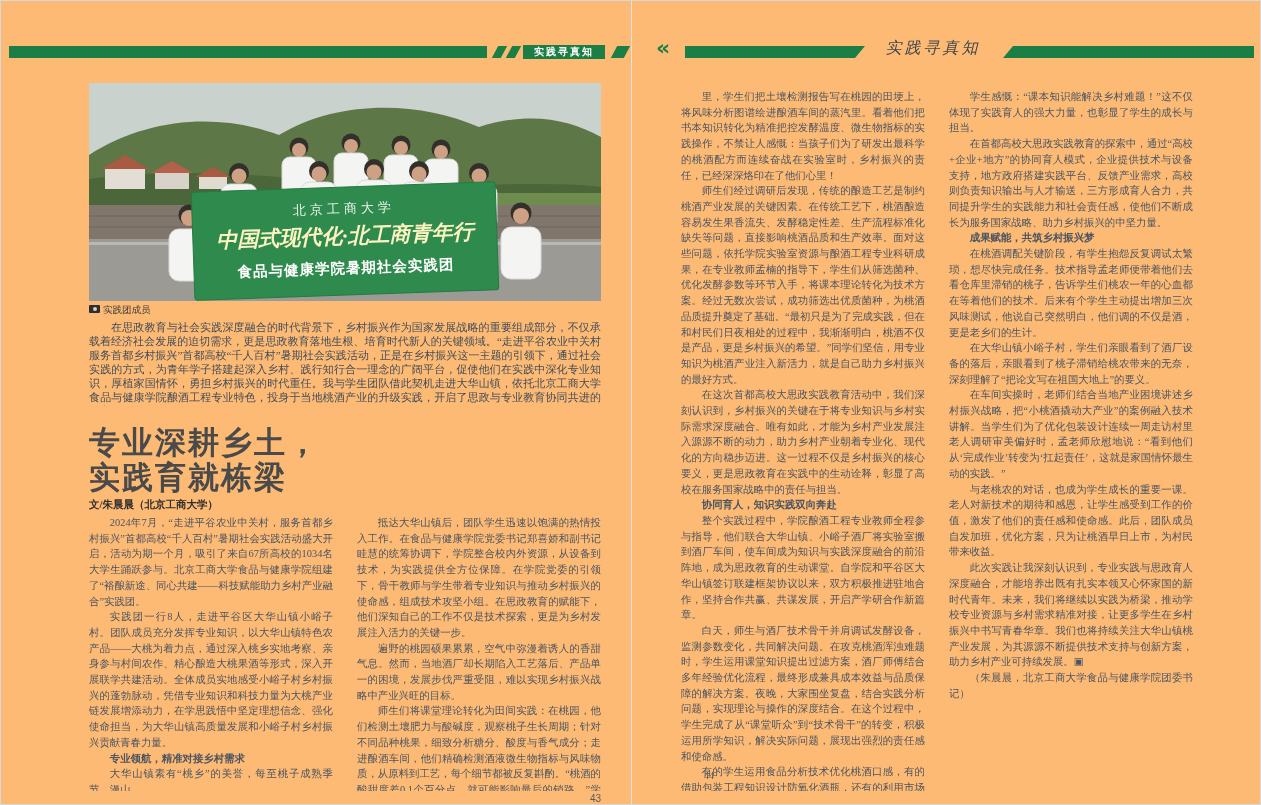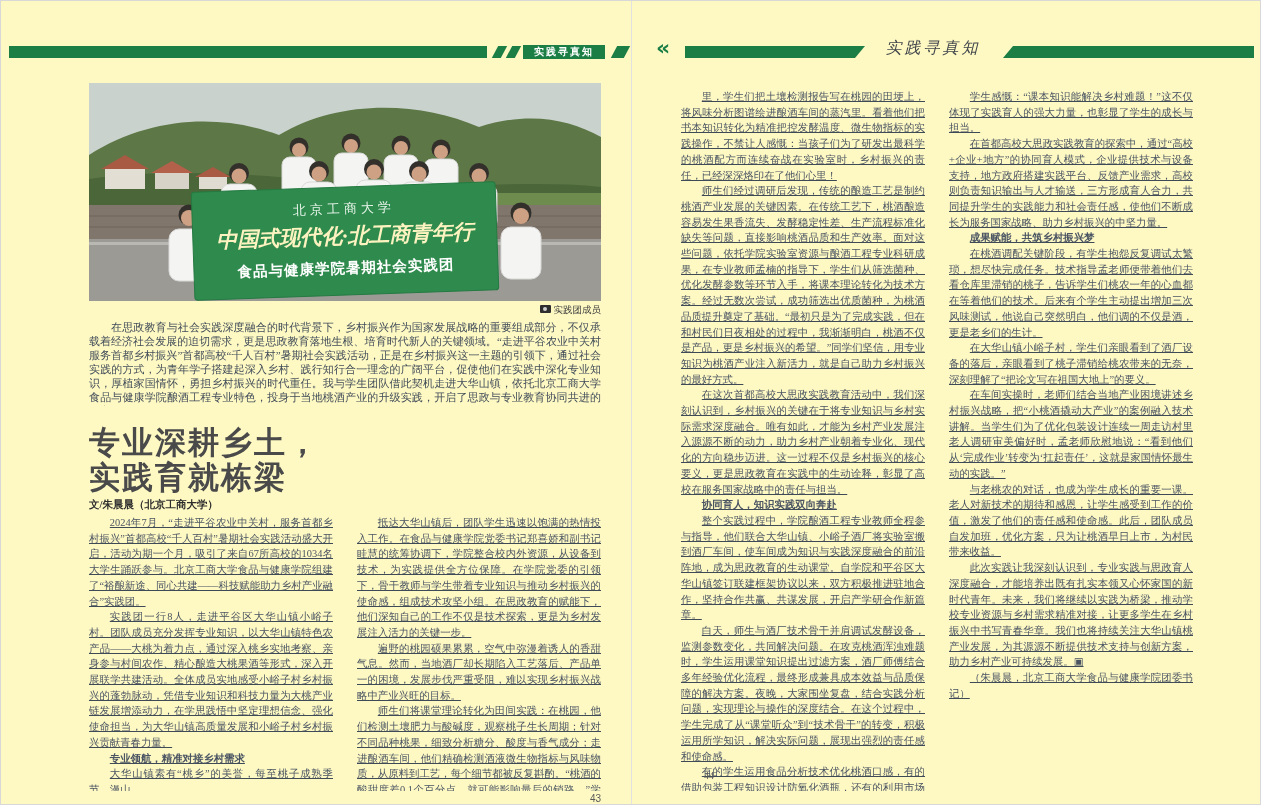--- a/index.html
+++ b/index.html
@@ -1,17 +1,17 @@
 <!DOCTYPE html>
 <html><head>
 <meta charset="utf-8">
 <style>
   html,body{margin:0;padding:0;background:#ffffff;}
   .spread{
-    position:relative;width:1261px;height:805px;background:#fef9c3;
+    position:relative;width:1261px;height:805px;background:#fdba74;
     border:1px solid #d8d8d8;box-sizing:border-box;overflow:hidden;
     font-family:"Liberation Serif","DejaVu Serif",serif;color:#3f4a57;
   }
   .abs{position:absolute;}
   .green{background:#1b7e45;}
   
   .hl-bar{left:8px;top:45px;width:478px;height:12px;}
   .hl-s1{left:494px;top:45px;width:9px;height:12px;transform:skewX(-28deg);}
   .hl-s2{left:508px;top:45px;width:9px;height:12px;transform:skewX(-28deg);}
   .hl-label{left:522px;top:44px;width:82px;height:14px;color:#fff;font-size:10px;
@@ -22,31 +22,31 @@
     font-family:"DejaVu Sans",sans-serif;letter-spacing:-3px;}
   .hr-bar1{left:684px;top:45px;width:180px;height:12px;
     clip-path:polygon(0 0,100% 0,calc(100% - 10px) 100%,0 100%);}
   .hr-title{left:866px;top:37px;width:132px;text-align:center;font-size:16px;
     font-style:italic;color:#42474c;letter-spacing:3px;}
   .hr-bar2{left:1002px;top:45px;width:251px;height:12px;
     clip-path:polygon(10px 0,100% 0,100% 100%,0 100%);}
   .fold{left:630px;top:0;width:1px;height:805px;background:#e2e2e2;}
   
   .photo{left:88px;top:82px;width:512px;height:218px;background:#c9d2cc;}
-  .caption{left:88px;top:303px;width:512px;text-align:right;font-size:9.5px;color:#3c3c3c;}
+  .caption{left:88px;top:303px;width:512px;font-size:9.5px;color:#3c3c3c;}
   .cam{display:inline-block;width:11px;height:8px;background:#2e2e2e;border-radius:1px;
     margin-right:3px;position:relative;top:0px;}
   .cam::after{content:"";position:absolute;left:3.5px;top:2px;width:4px;height:4px;
     border-radius:50%;background:#cfcfcf;}
   .intro{left:88px;top:319px;width:512px;height:86px;overflow:hidden;
     font-size:11px;line-height:14px;text-align:justify;text-indent:2em;color:#414c59;}
   .title{left:88px;top:424px;width:400px;font-size:31px;line-height:35px;
     color:#4a4a4a;font-weight:600;letter-spacing:2px;}
   .byline{left:88px;top:497px;width:400px;font-size:10.5px;font-weight:bold;color:#2d2d2d;}
-  .cols{display:flex;gap:24px;text-decoration:underline;}
+  .cols{display:flex;gap:24px;}
   .lcols{left:88px;top:514px;width:512px;height:276px;overflow:hidden;}
   .rcols{left:680px;top:88px;width:512px;height:702px;overflow:hidden;}
   .col{width:250px;}
   .col p{margin:0;font-size:10.4px;line-height:15.7px;text-align:justify;
     text-indent:2em;color:#4a5462;}
   .subhead{font-weight:bold;color:#1d1d1d;font-size:11.5px;margin:11px 0 8px 0;
     text-indent:0;}
   .attribution{margin-top:3px;font-size:10.2px;color:#4a5462;text-indent:1em;}
   .pn-left{left:88px;top:792px;width:512px;text-align:right;font-size:10px;color:#5a5a5a;
     font-family:"Liberation Sans",sans-serif;}

